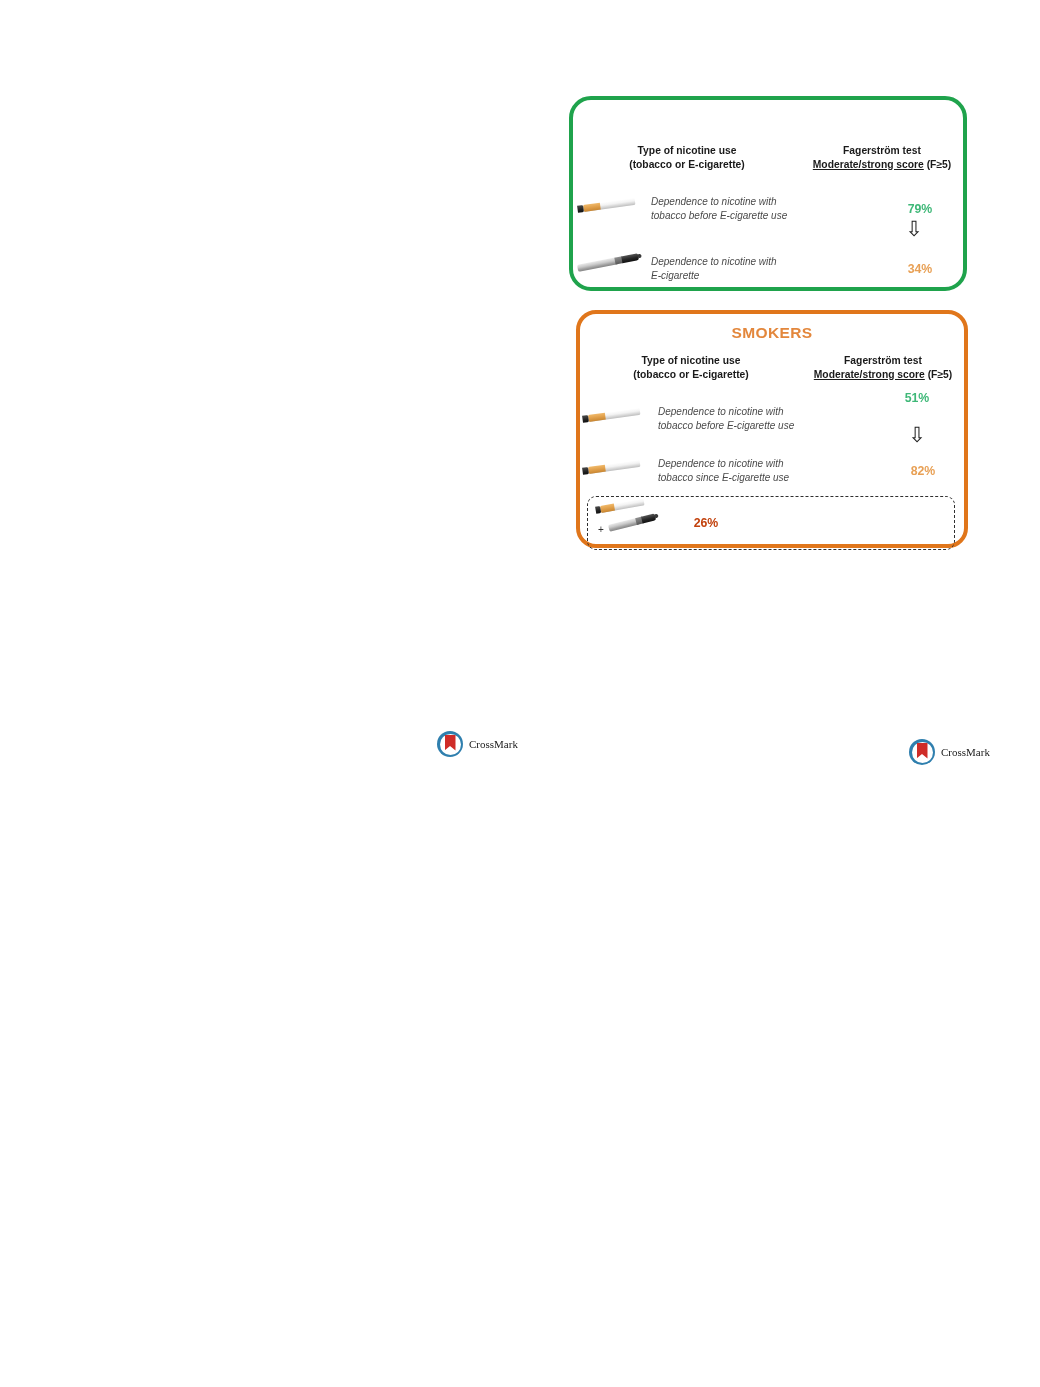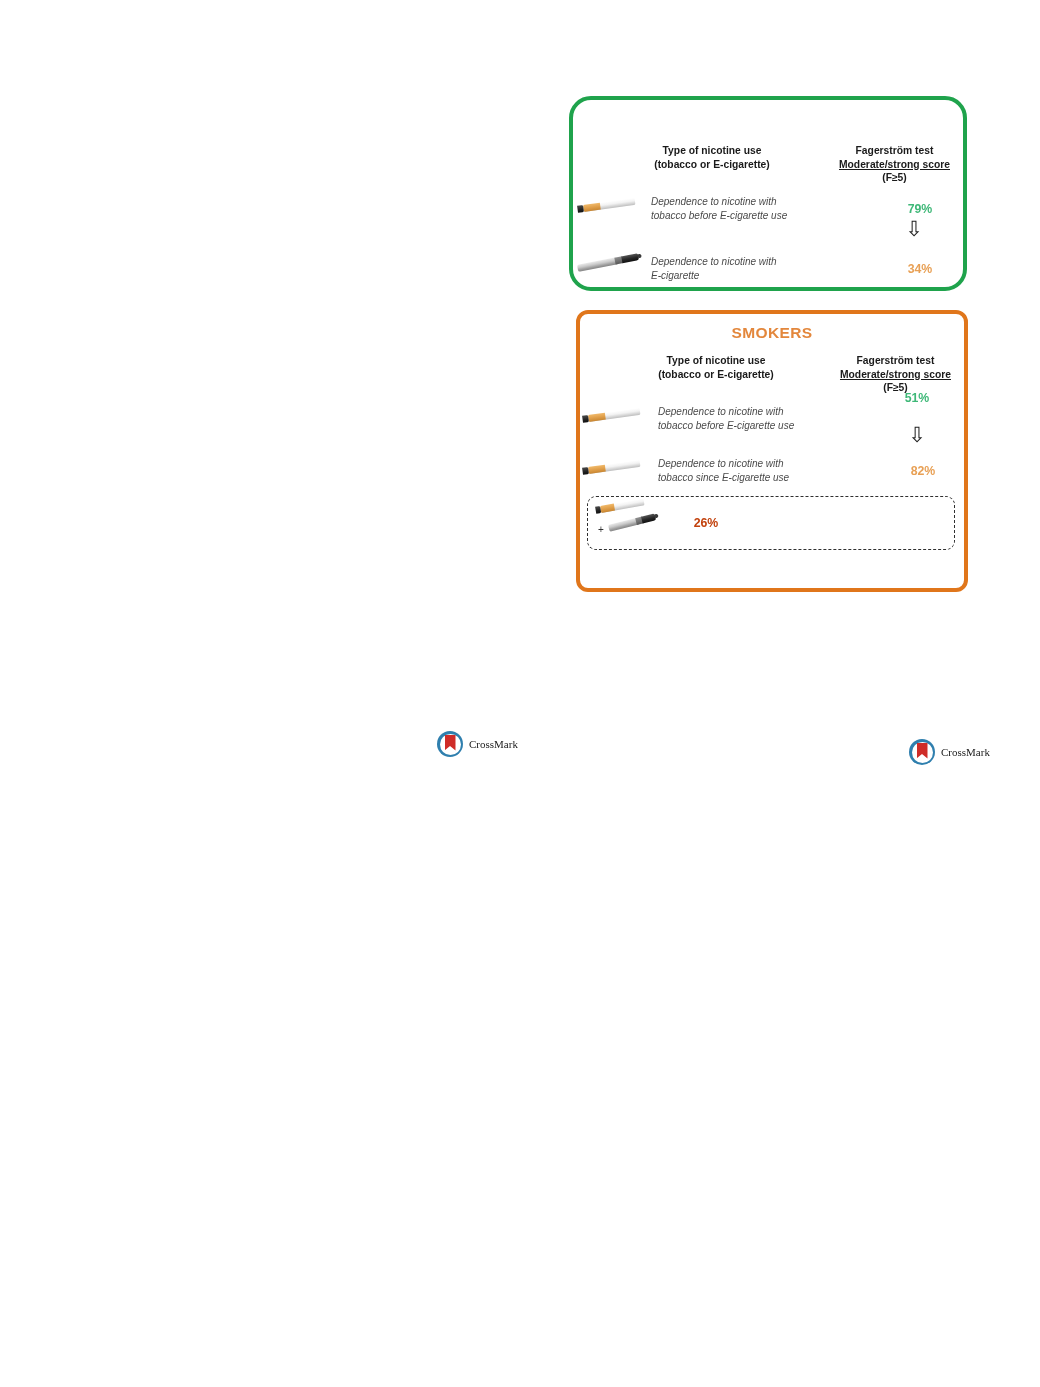--- a/index.html
+++ b/index.html
@@ -40,38 +40,37 @@
     color: #2EAE5B;
     font-size: 15.5px;
     margin-top: 12px;
   }
 
   
   #panel-smokers {
     left: 576px;
     top: 310px;
     width: 392px;
-    height: 282px;
+    height: 238px;
     border: 4px solid #E0761B;
-    border-radius: 12px;
+    border-radius: 20px;
   }
   #panel-smokers .panel-title {
     color: #E3873C;
     font-size: 15.5px;
     margin-top: 10px;
   }
 
   
   .col-headers {
     position: absolute;
     left: 0;
     right: 0;
     display: flex;
     color: #1a1a1a;
-    margin-left: 25px;
   }
   .col-head {
     font-size: 10.3px;
     font-weight: bold;
     line-height: 1.32;
     text-align: center;
   }
   .col-head .line2 { display: block; }
   .underlined { text-decoration: underline; text-align: center; }
 

